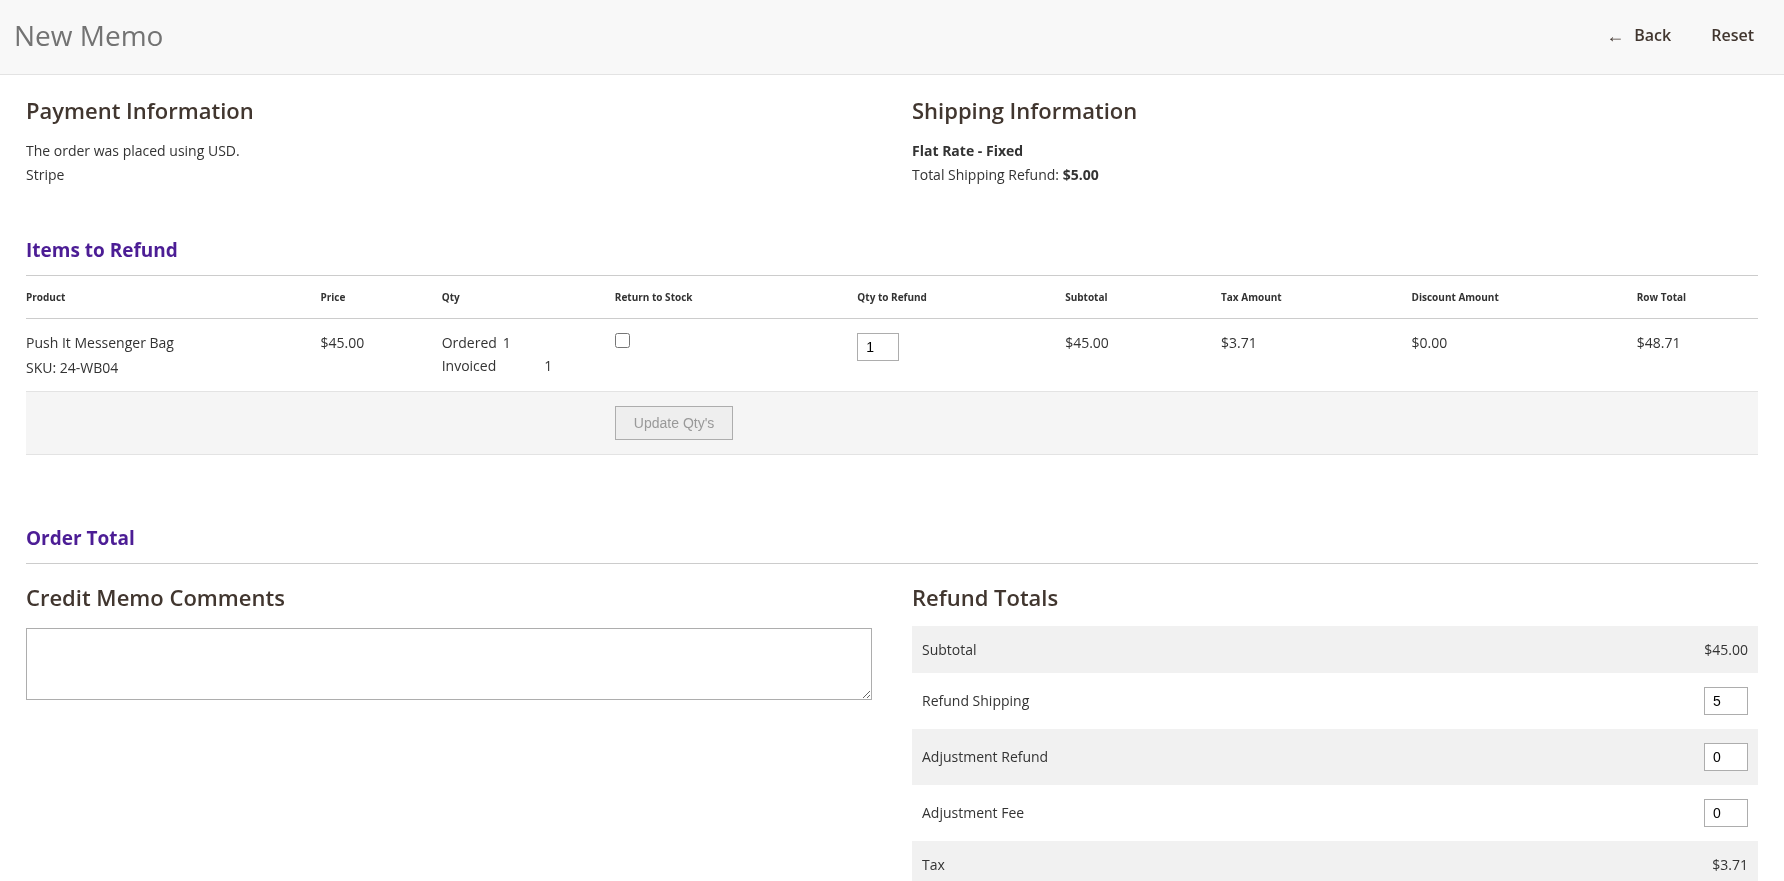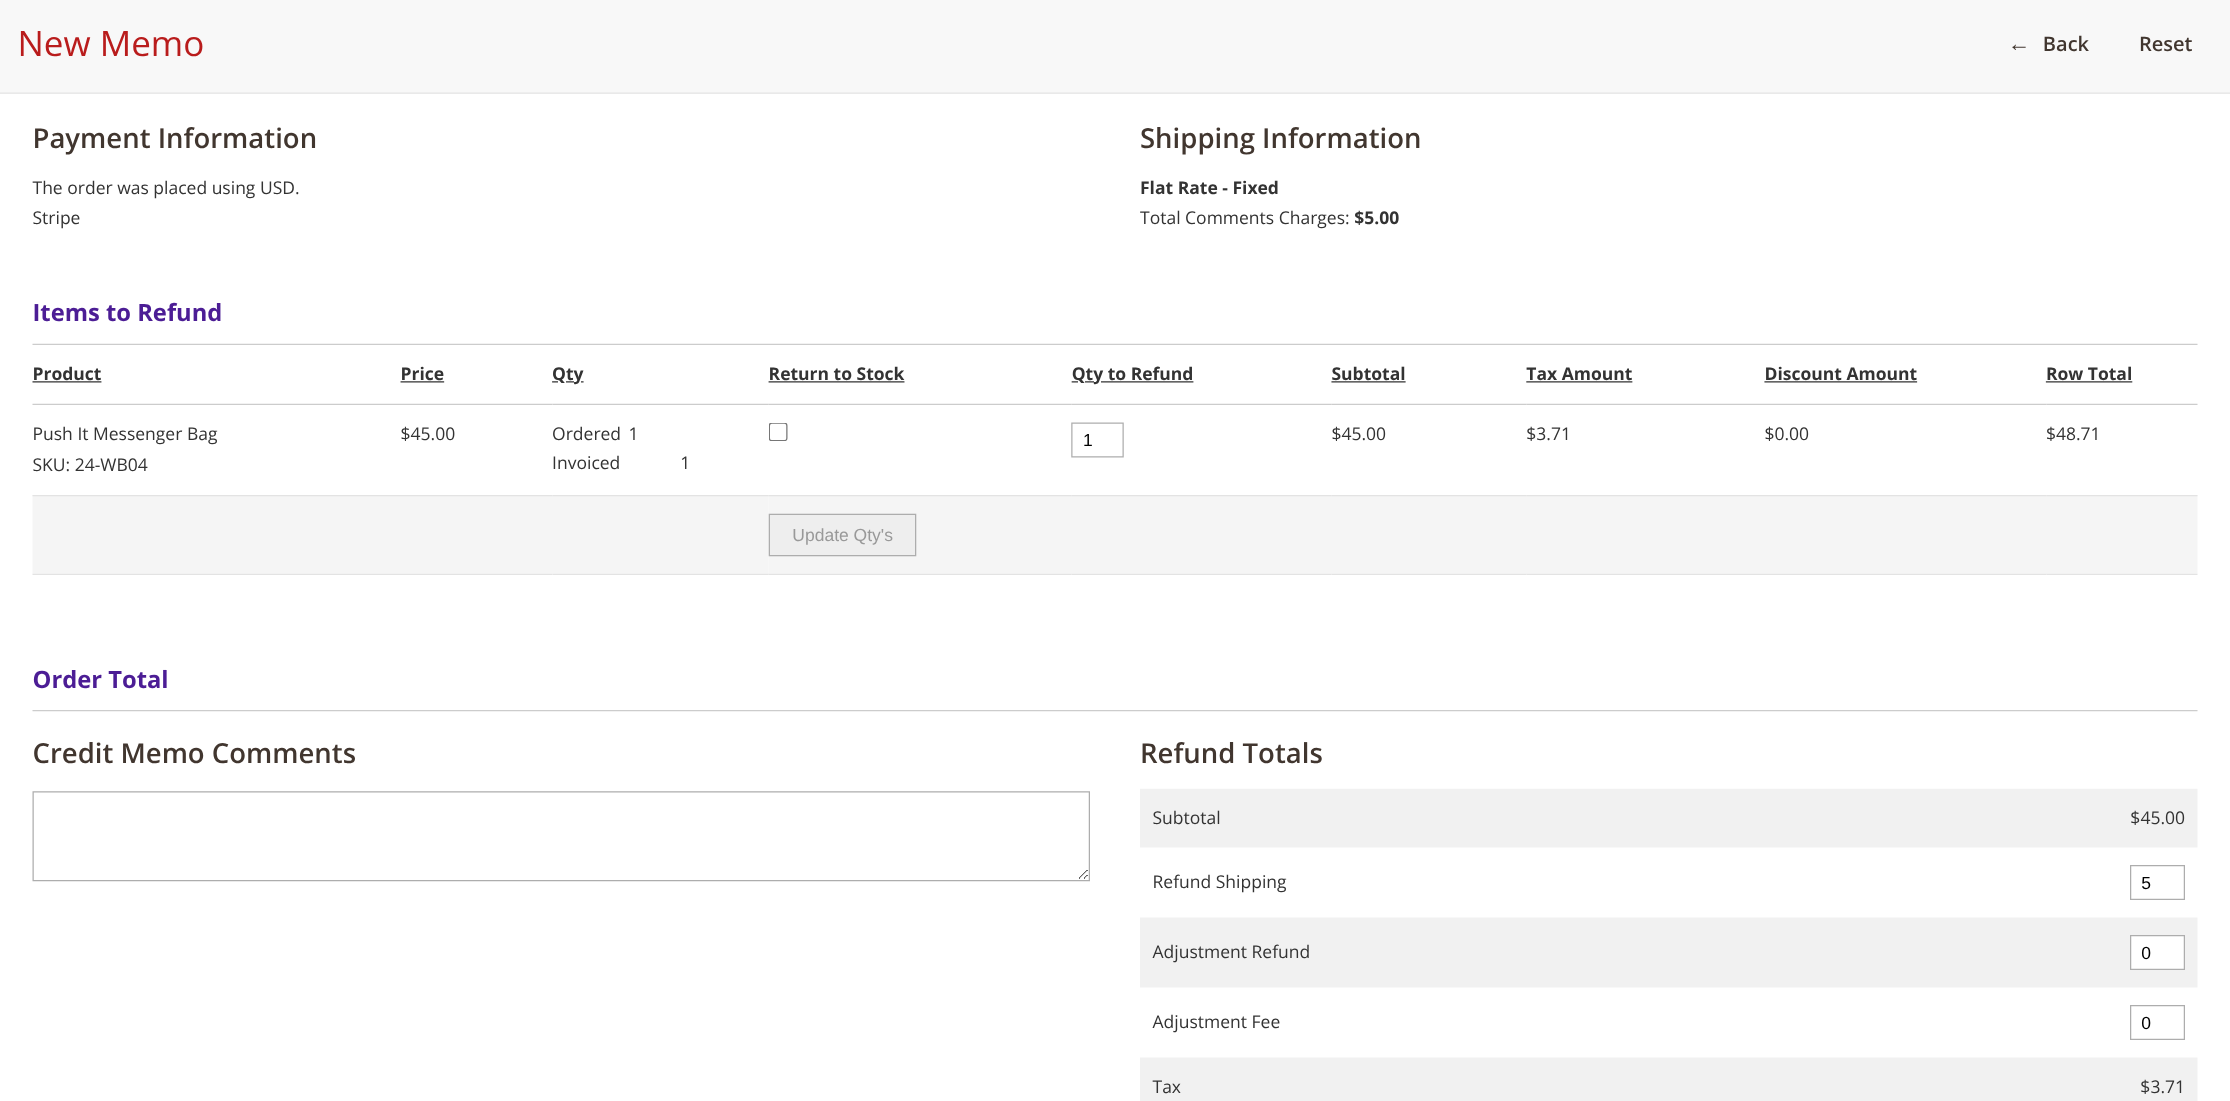--- a/index.html
+++ b/index.html
@@ -13,21 +13,21 @@
       display: flex;
       justify-content: space-between;
       align-items: center;
       padding: 16px 30px 20px 14px;
       border-bottom: 1px solid #e3e3e3;
       background: #f8f8f8;
     }
     .page-title {
       font-size: 28px;
       font-weight: 400;
-      color: #b91c1c;
+      color: #737373;
     }
     .header-actions {
       display: flex;
       gap: 40px;
       align-items: center;
     }
     .header-link {
       color: #41362f;
       font-size: 16px;
       font-weight: 600;
@@ -72,25 +72,24 @@
       border-bottom: 1px solid #ccc;
     }
     table.items-table {
       width: 100%;
       border-collapse: collapse;
       margin-top: 0;
     }
     table.items-table th {
       text-align: left;
       font-weight: 700;
-      font-size: 14px;
+      font-size: 10px;
       color: #333;
       padding: 14px 10px 14px 0;
       border-bottom: 1px solid #ccc;
-      text-decoration: underline;
     }
     table.items-table td {
       padding: 14px 10px 14px 0;
       vertical-align: top;
       font-size: 14px;
       color: #333;
     }
     .product-name { font-weight: 400; }
     .product-sku { margin-top: 6px; color: #333; }
     .qty-line { display: flex; gap: 6px; }
@@ -187,21 +186,21 @@
   <div class="two-col">
     <div class="col">
       <div class="section-title">Payment Information</div>
       <div class="info-text">The order was placed using USD.</div>
       <div class="info-text">Stripe</div>
     </div>
     <div class="col">
       <div class="section-title">Shipping Information</div>
       <div class="info-text bold">Flat Rate - Fixed</div>
       <div class="info-text">
-        <span>Total Comments Charges: </span><span class="bold">$5.00</span>
+        <span>Total Shipping Refund: </span><span class="bold">$5.00</span>
       </div>
     </div>
   </div>
 
   <div class="items-section">
     <h2 class="section-heading">Items to Refund</h2>
     <table class="items-table">
       <thead>
         <tr>
           <th style="width:17%">Product</th>

